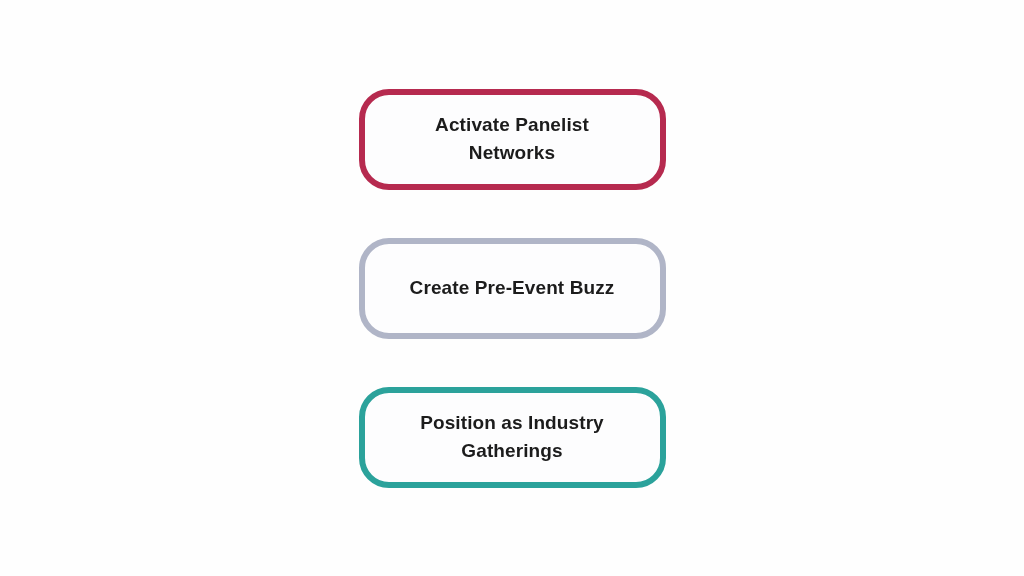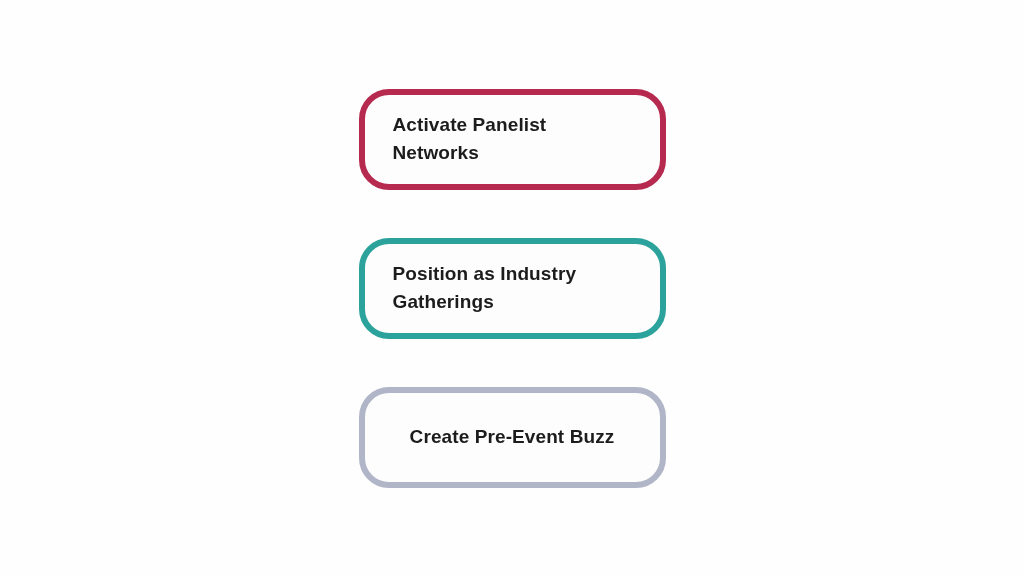--- a/index.html
+++ b/index.html
@@ -25,40 +25,41 @@
   .node {
     box-sizing: border-box;
     width: 307px;
     min-height: 101px;
     border: 6px solid #000;
     border-radius: 30px;
     background: #fdfdfe;
     display: flex;
     align-items: center;
     justify-content: center;
+    text-align: center;
     padding: 10px 28px;
   }
   .node-label {
     font-size: 19px;
     font-weight: 700;
     line-height: 1.5;
     color: #1c1c1c;
     letter-spacing: 0.1px;
   }
 </style>
 </head>
 <body>
 
 <div class="canvas">
 
   <div class="node" style="border-color: rgb(182, 42, 79);">
     <span class="node-label">Activate Panelist Networks</span>
   </div>
 
+  <div class="node" style="border-color: rgb(176, 181, 199);">
+    <span class="node-label">Create Pre-Event Buzz</span>
+  </div>
+
   <div class="node" style="border-color: rgb(43, 162, 155);">
     <span class="node-label">Position as Industry Gatherings</span>
-  </div>
-
-  <div class="node" style="border-color: rgb(176, 181, 199);">
-    <span class="node-label">Create Pre-Event Buzz</span>
   </div>
 
 </div>
 
 </body></html>

